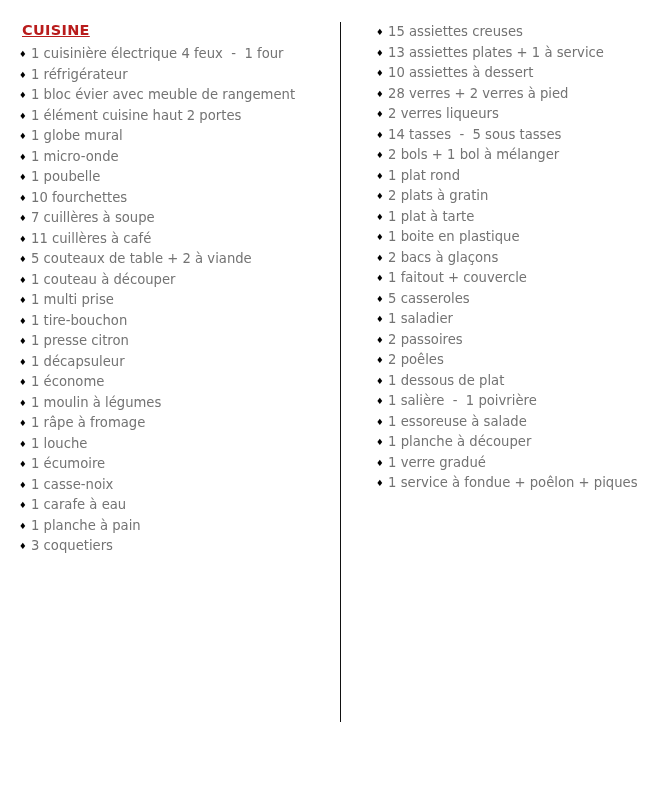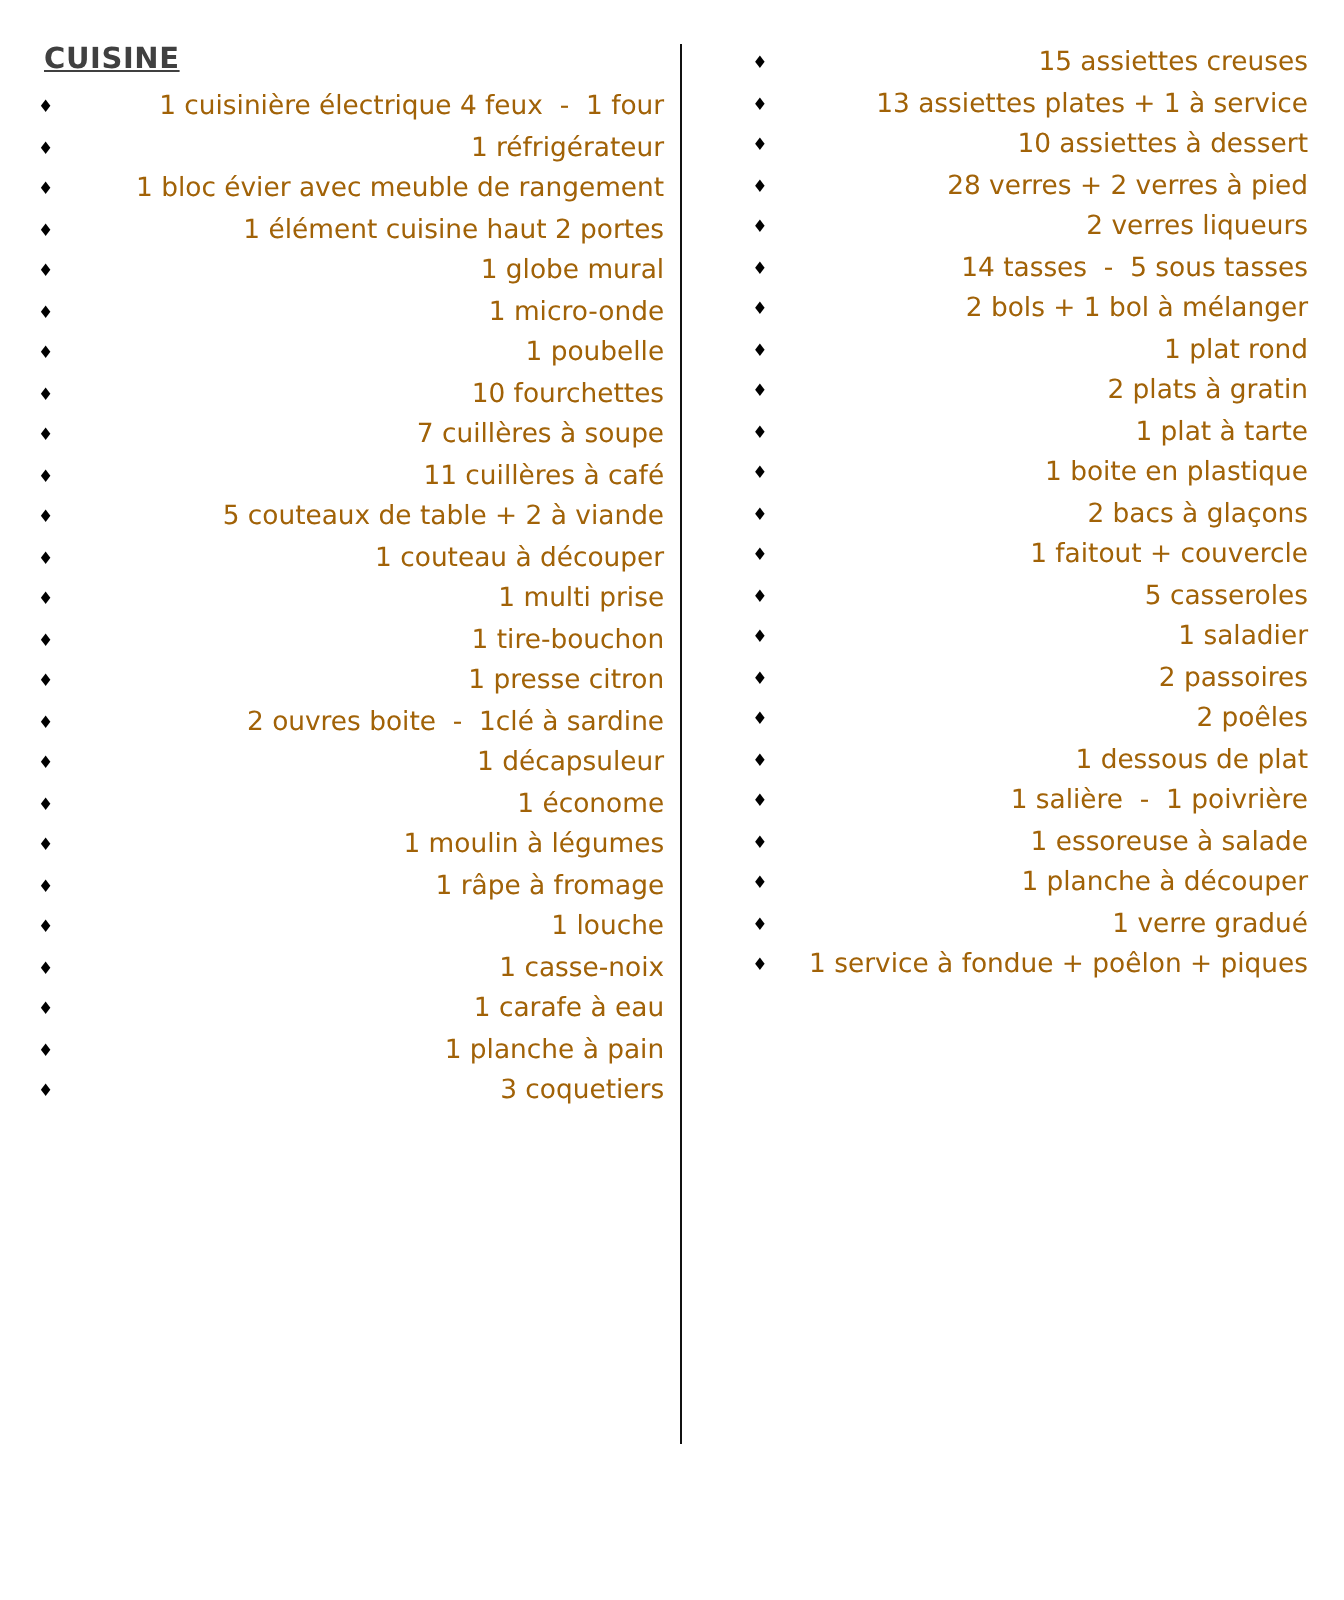--- a/index.html
+++ b/index.html
@@ -41,38 +41,37 @@
     margin: 0 0 0 0;
   }
   .col-right {
     width: 320px;
     padding-left: 34px;
   }
   .section-title {
     font-family: "DejaVu Sans", sans-serif;
     font-weight: bold;
     font-size: 14.5px;
-    color: #404040;
+    color: #b91c1c;
     letter-spacing: 0.3px;
     text-decoration: underline;
     margin: 0 0 6px 4px;
   }
   ul.items {
     list-style: none;
     margin: 0;
     padding: 0;
   }
   ul.items li {
     position: relative;
     font-size: 13.2px;
     line-height: 20.5px;
     padding-left: 13px;
     white-space: pre;
-    color: #a16207;
-    text-align: right;
+    color: #737373;
   }
   ul.items li::before {
     content: "\2666";
     position: absolute;
     left: 1px;
     top: 0;
     font-size: 8.5px;
     line-height: 20.5px;
     color: #000;
   }
@@ -94,26 +93,26 @@
         <li>1 micro-onde</li>
         <li>1 poubelle</li>
         <li>10 fourchettes</li>
         <li>7 cuillères à soupe</li>
         <li>11 cuillères à café</li>
         <li>5 couteaux de table + 2 à viande</li>
         <li>1 couteau à découper</li>
         <li>1 multi prise</li>
         <li>1 tire-bouchon</li>
         <li>1 presse citron</li>
-        <li>2 ouvres boite  -  1clé à sardine</li>
         <li>1 décapsuleur</li>
         <li>1 économe</li>
         <li>1 moulin à légumes</li>
         <li>1 râpe à fromage</li>
         <li>1 louche</li>
+        <li>1 écumoire</li>
         <li>1 casse-noix</li>
         <li>1 carafe à eau</li>
         <li>1 planche à pain</li>
         <li>3 coquetiers</li>
       </ul>
     </div>
 
     <div class="divider"></div>
 
     <div class="col col-right">

